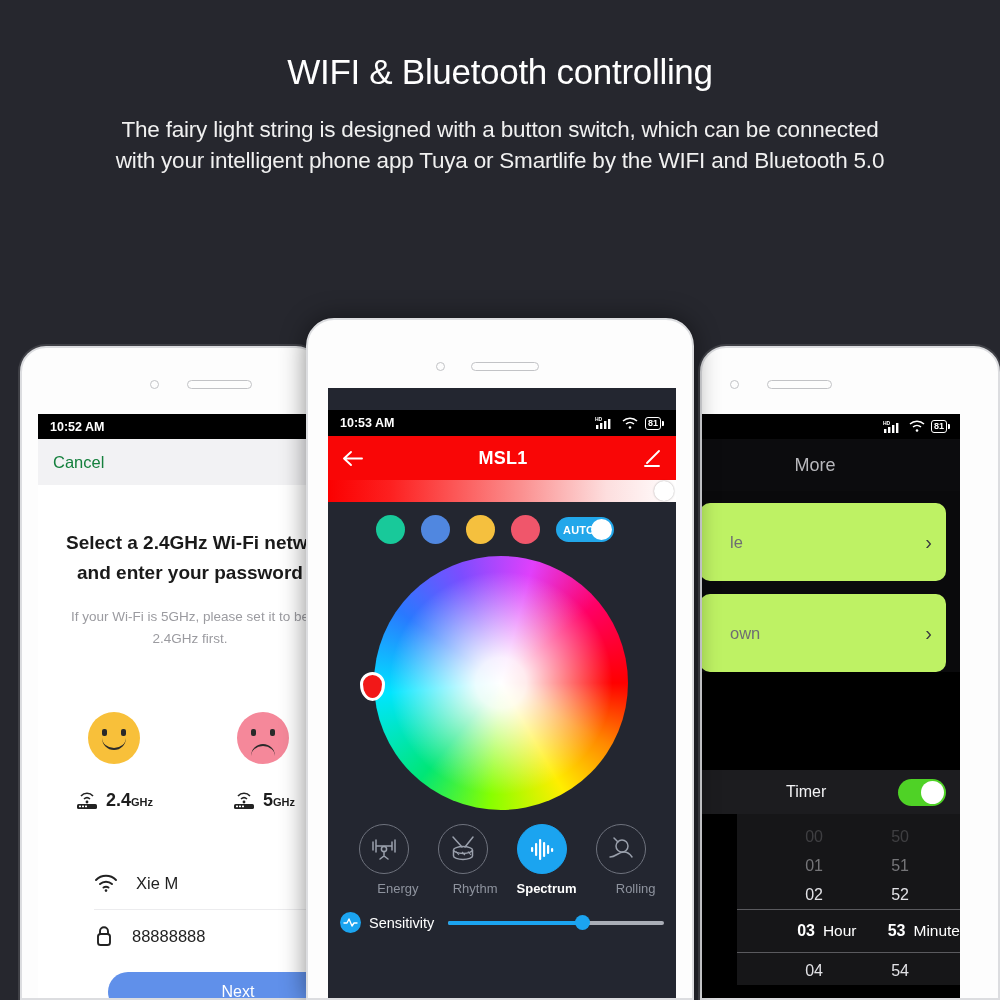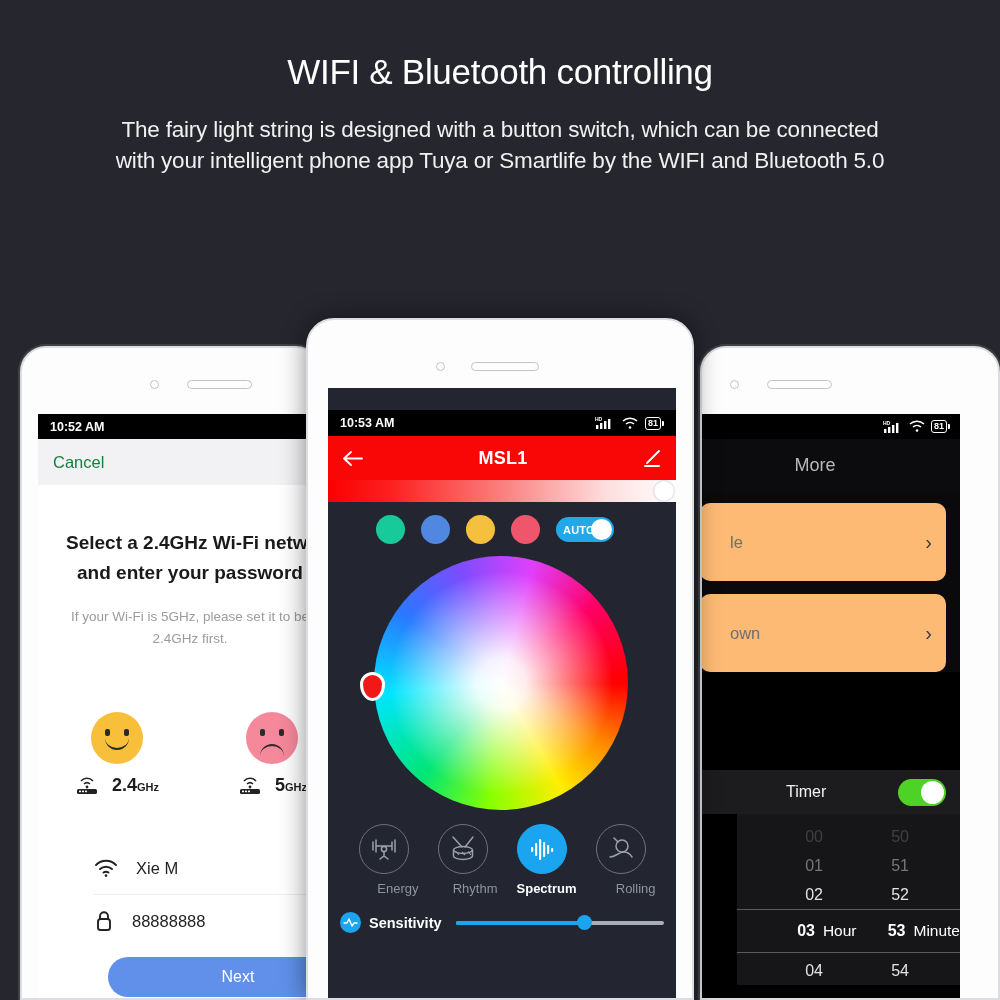--- a/index.html
+++ b/index.html
@@ -51,42 +51,42 @@
   .face { width: 52px; height: 52px; border-radius: 50%; position: relative; margin: 0 auto; }
   .face.good { background: #f8c03a; }
   .face.bad  { background: #f5889a; }
   .eye { position: absolute; width: 5px; height: 7px; background: #2a2a2a; border-radius: 2px; top: 17px; }
   .eye.l { left: 14px; } .eye.r { right: 14px; }
   .mouth { position: absolute; left: 14px; width: 24px; height: 12px; border: 2.5px solid #2a2a2a; }
   .mouth.smile { top: 26px; border-top: none; border-left: none; border-right: none;
                  border-radius: 0 0 24px 24px; border-bottom-width: 2.8px; }
   .mouth.frown { top: 32px; border-bottom: none; border-left: none; border-right: none;
                  border-radius: 24px 24px 0 0; border-top-width: 2.8px; }
-  .band-row { display: flex; align-items: flex-end; justify-content: center; gap: 12px; margin-top: 11px; }
+  .band-row { display: flex; align-items: flex-end; justify-content: center; gap: 6px; margin-top: 26px; }
   .band-txt { font-size: 18px; font-weight: 600; color: #1d1d1d; }
   .band-txt sub { font-size: 11px; font-weight: 600; vertical-align: baseline; }
   .field-row { display: flex; align-items: center; gap: 18px; padding: 0 0 0 38px; height: 52px; }
   .field-txt { font-size: 16.5px; color: #222; }
   .field-sep { height: 1px; background: #ececee; margin-left: 38px; }
   .next-btn { margin: 10px 0 0 52px; width: 260px; height: 40px; border-radius: 20px;
               background: #6090ea; color: #fff; font-size: 16px; display: flex;
               align-items: center; justify-content: center; }
 
   
   #phoneRight { left: 700px; top: 346px; width: 300px; height: 654px; }
   #rightNotch { left: 28px; top: 32px; gap: 28px; }
   #rightNotch .spk { width: 65px; }
   #rightScreen { left: -2px; top: 66px; width: 260px; height: 588px; background: #000; }
   .r-statusbar { height: 25px; background: #000; display: flex; align-items: center;
                  padding: 0 10px; color: #fff; font-size: 12.5px; font-weight: 700; }
   .r-statusbar .sb-right { margin-left: auto; display: flex; align-items: center; gap: 6px; }
   .more-hdr { height: 52px; background: #0c0c0e; color: #b8b8bc; font-size: 18px;
               display: flex; align-items: center; justify-content: center; padding-right: 30px; }
   .r-body { background: #0a0a0c; padding: 12px 14px 0 0; }
-  .r-row { background: #fdba74; border-radius: 10px; height: 78px; display: flex;
+  .r-row { background: #bef264; border-radius: 10px; height: 78px; display: flex;
            align-items: center; padding: 0 14px 0 30px; margin-bottom: 13px; }
   .r-row-label { color: #6e6e73; font-size: 16.5px; }
   .r-chev { margin-left: auto; color: #3a3a3f; font-size: 20px; }
   .timer-bar { background: #1c1c1f; height: 44px; display: flex; align-items: center;
                padding: 0 14px 0 0; margin-top: 98px; }
   .timer-lbl { color: #f2f2f4; font-size: 16px; margin: 0 auto 0 86px; }
   .tgl { width: 48px; height: 27px; border-radius: 14px; background: #4fd226; position: relative; }
   .tgl .knob { position: absolute; right: 2px; top: 2px; width: 23px; height: 23px;
                border-radius: 50%; background: #fff; }
   .picker { background: #161618; padding-top: 8px; position: relative; margin-left: 37px; }
@@ -134,21 +134,21 @@
   .modes { display: flex; justify-content: space-around; padding: 0 16px; }
   .mode { text-align: right; width: 70px; }
   .mode-ic { width: 50px; height: 50px; border-radius: 50%; border: 1.6px solid #6e727d;
              margin: 0 auto; display: flex; align-items: center; justify-content: center; color: #9aa0ac; }
   .mode.on .mode-ic { background: #1ba4f0; border-color: #1ba4f0; color: #fff; }
   .mode-lb { font-size: 13px; color: #8e939e; margin-top: 7px; }
   .mode.on .mode-lb { color: #fff; font-weight: 700; }
   .sens { display: flex; align-items: center; gap: 8px; padding: 16px 12px 0 12px; }
   .sens-ic { width: 21px; height: 21px; border-radius: 50%; background: #1ba4f0;
              display: flex; align-items: center; justify-content: center; }
-  .sens-lb { color: #fff; font-size: 14.5px; font-weight: bold; }
+  .sens-lb { color: #fff; font-size: 14.5px; }
   .sens-track { flex: 1; height: 4px; background: #a9adb6; border-radius: 2px; position: relative; margin-left: 6px; }
   .sens-fill { position: absolute; left: 0; top: 0; height: 4px; background: #1ba4f0; border-radius: 2px; }
   .sens-knob { position: absolute; width: 15px; height: 15px; border-radius: 50%;
                background: #1ba4f0; top: -5.5px; }
 </style>
 </head>
 <body>
 
 <div class="stage">
 

